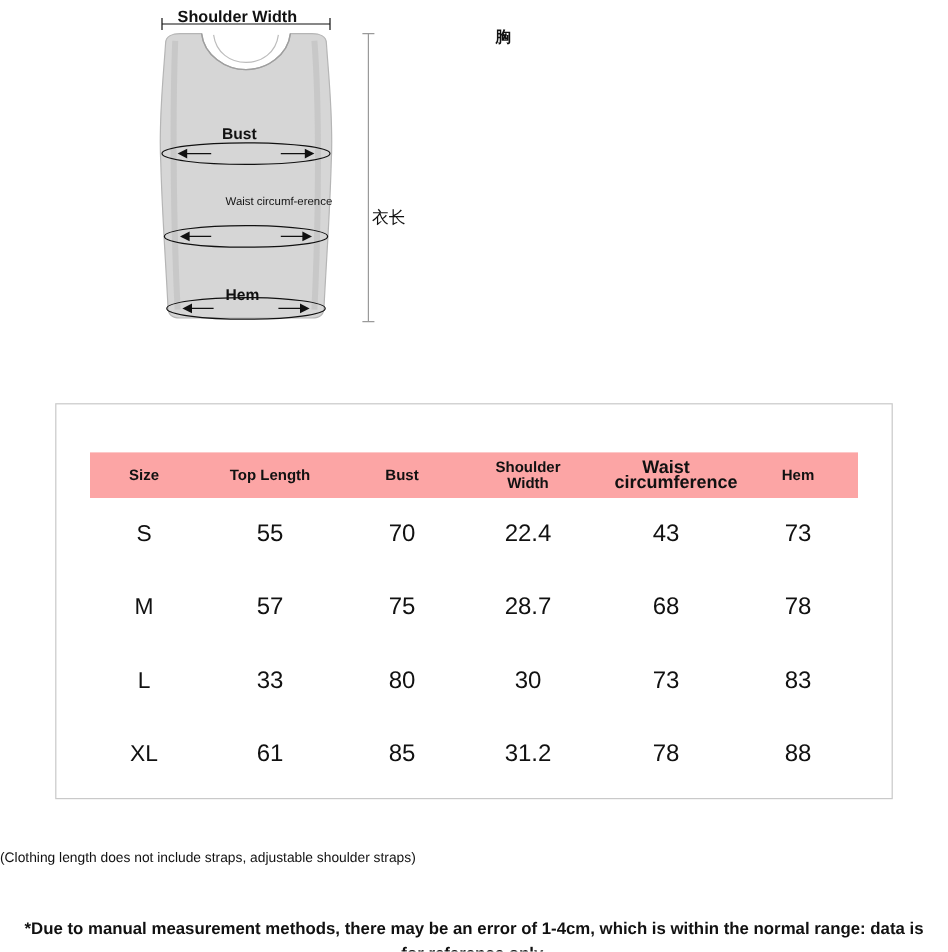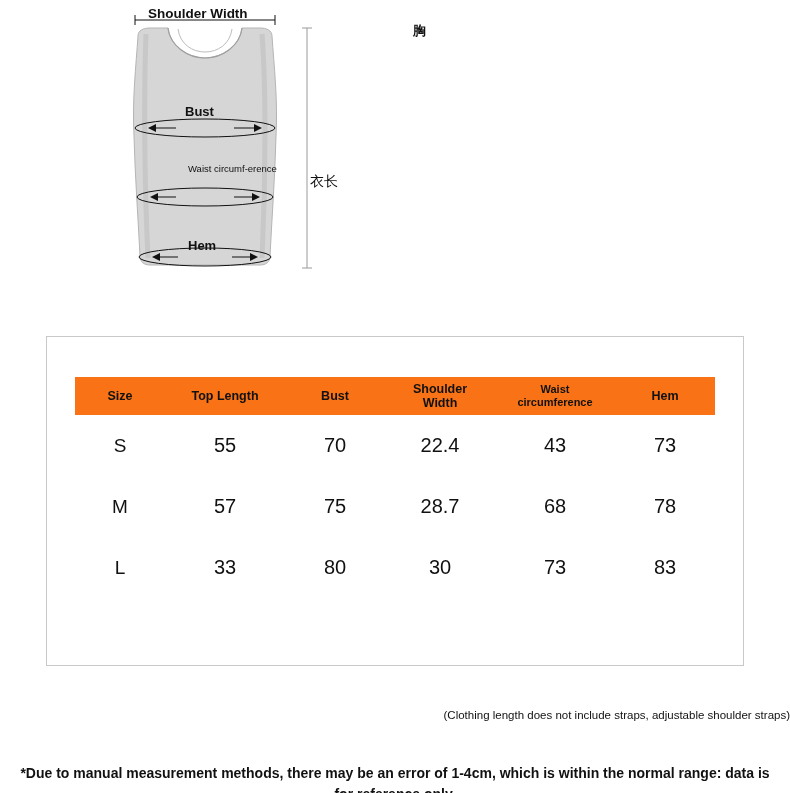--- a/index.html
+++ b/index.html
@@ -108,53 +108,53 @@
     background: #fff;
     box-sizing: border-box;
   }
   table#size-table {
     border-collapse: collapse;
     width: 640px;
     margin: 40px auto 0 auto;
     table-layout: fixed;
   }
   table#size-table thead th {
-    background: #f97316;
+    background: #fca5a5;
     font-size: 12.5px;
     font-weight: bold;
     color: #111;
     height: 38px;
     vertical-align: middle;
     text-align: center;
     line-height: 14px;
     padding: 0 17px;
   }
   table#size-table thead th.small {
-    font-size: 11px;
+    font-size: 15px;
     line-height: 13px;
   }
   table#size-table tbody td {
     height: 59px;
     text-align: center;
     vertical-align: middle;
     font-size: 20px;
     color: #111;
     font-weight: normal;
   }
   table#size-table tbody td.size-cell {
     font-size: 19px;
   }
 
   
   #bottom-note-1 {
     position: absolute;
     left: 0;
     top: 709px;
     width: 790px;
-    text-align: right;
+    text-align: left;
     font-size: 11.5px;
     color: #111;
   }
   #bottom-note-2 {
     position: absolute;
     left: 10px;
     top: 763px;
     width: 770px;
     text-align: center;
     font-size: 14px;
@@ -271,18 +271,26 @@
         <td>78</td>
       </tr>
       <tr>
         <td class="size-cell">L</td>
         <td>33</td>
         <td>80</td>
         <td>30</td>
         <td>73</td>
         <td>83</td>
       </tr>
+      <tr>
+        <td class="size-cell">XL</td>
+        <td>61</td>
+        <td>85</td>
+        <td>31.2</td>
+        <td>78</td>
+        <td>88</td>
+      </tr>
     </tbody>
   </table>
 </div>
 
 <div id="bottom-note-1">(Clothing length does not include straps, adjustable shoulder straps)</div>
 <div id="bottom-note-2">*Due to manual measurement methods, there may be an error of 1-4cm, which is within the normal range: data is for reference only.</div>
 
 </body></html>

